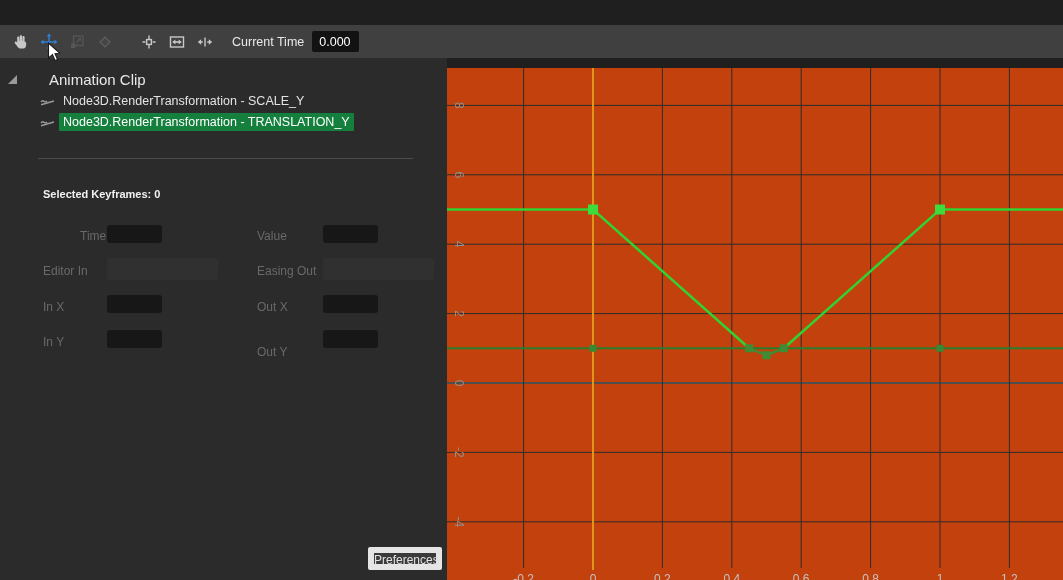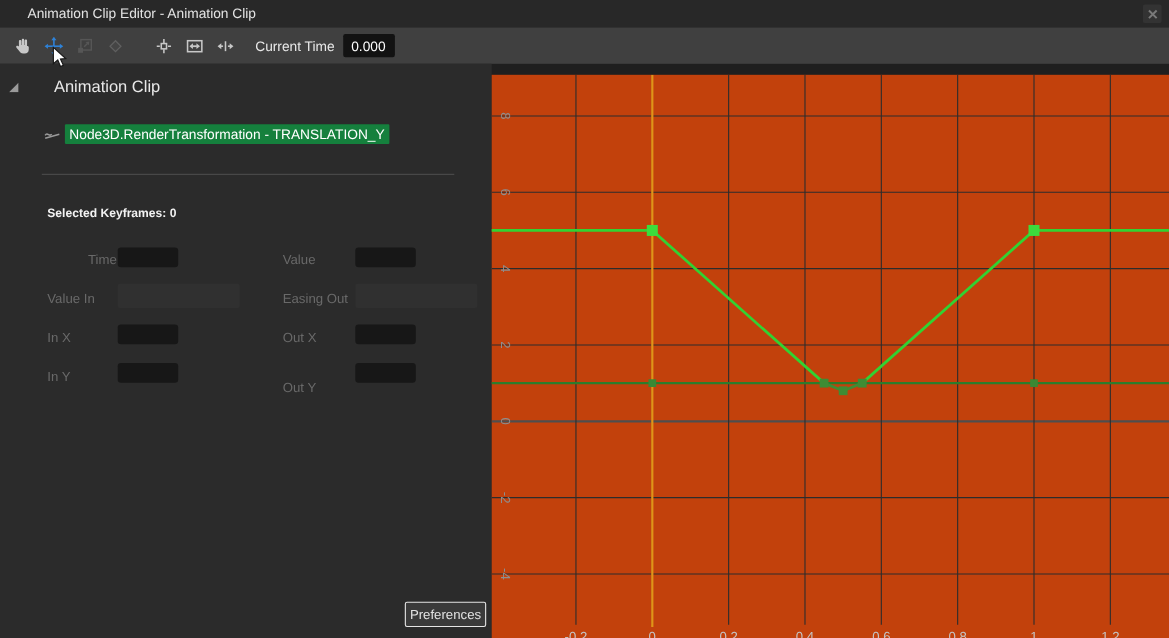--- a/index.html
+++ b/index.html
@@ -26,41 +26,33 @@
   .tree-item { position:absolute; left:40px; height:18px; display:flex; align-items:center; }
   .tree-item .curve-ic { margin-right:4px; }
   .tree-item-label { font-size:12.5px; color:#e3e3e3; padding:2px 4px; border-radius:1px; white-space:nowrap; }
   .tree-item-label.selected { background:#15803d; color:#ffffff; }
   .divider { position:absolute; left:38px; top:100px; width:375px; height:1px; background:#4c4c4c; }
   .kf-heading { position:absolute; left:43px; top:130px; font-size:11px; font-weight:bold; color:#f2f2f2; }
   .field-label { position:absolute; font-size:12px; color:#696969; }
   .inp { position:absolute; background:#171717; border:none; border-radius:3px; color:#bbb; font-size:12px; padding-left:5px; font-family:"Liberation Sans", sans-serif; }
   .inp.small { width:55px; height:18px; }
   .inp.wide  { width:111px; height:22px; background:#303030; border-radius:2px; }
-  .prefs-btn { position:absolute; left:368px; top:489px; width:74px; height:23px; background:#3a3a3a; border:1px solid #e5e5e5; border-radius:2px; color:#e2e2e2; font-size:12px; font-family:"Liberation Sans", sans-serif; }
+  .prefs-btn { position:absolute; left:368px; top:489px; width:74px; height:23px; background:#3a3a3a; border:6px solid #e5e5e5; border-radius:2px; color:#e2e2e2; font-size:12px; font-family:"Liberation Sans", sans-serif; }
   
   .graph { position:absolute; left:447px; top:68px; width:616px; height:522px; background:#c2410c; }
   .graph svg { position:absolute; left:0; top:0; }
   .graph text { font-family:"Liberation Sans", sans-serif; }
   
   .cursor { position:absolute; left:47px; top:42px; z-index:50; pointer-events:none; }
 </style>
 </head>
 <body>
 
 <div id="app">
 
-  <div class="titlebar">
-    <span class="title">Animation Clip Editor - Animation Clip</span>
-    <span class="close-btn">
-      <svg width="10" height="10" viewBox="0 0 10 10">
-        <path d="M1.5 1.5 L8.5 8.5 M8.5 1.5 L1.5 8.5" stroke="#7a7a7a" stroke-width="1.8"></path>
-      </svg>
-    </span>
-  </div>
 
   <div class="toolbar">
     <span class="tool">
       <svg width="18" height="18" viewBox="0 0 18 18">
         <path fill="#c8c8c8" d="M5.2 8.6 V4.6 c0-.7.5-1.2 1.1-1.2 .6 0 1.1.5 1.1 1.2 v3.2 h.4 V3.4 c0-.7.5-1.2 1.1-1.2 .6 0 1.1.5 1.1 1.2 v4.4 h.4 V4.2 c0-.7.5-1.2 1.1-1.2 .6 0 1.1.5 1.1 1.2 v4.6 h.3 c.8 0 1.3.6 1.3 1.4 l-.1 2.2 c-.1 2-1.5 3.2-3.5 3.2 h-1.7 c-1.3 0-2.4-.6-3.1-1.7 L3 10.4 c-.5-.8-.3-1.5.4-1.8 .6-.3 1.3 0 1.8.7 z"></path>
       </svg>
     </span>
     <span class="tool">
       <svg width="18" height="18" viewBox="0 0 18 18">
         <g fill="#2e82d8">
@@ -115,20 +107,27 @@
     <input class="ct-input" type="text" value="0.000" style="">
   </div>
 
   <div class="left-panel">
 
     <div class="tree-root">
       <span class="expander"></span>
       <span class="tree-root-label">Animation Clip</span>
     </div>
 
+    <div class="tree-item" style="top:34px;">
+      <svg class="curve-ic" width="15" height="13" viewBox="0 0 14 12">
+        <path d="M1 6.5 C3 3 4.5 8.5 6.5 5.5" stroke="#9a9a9a" stroke-width="1.3" fill="none"></path>
+        <path d="M1 9 L13 5.5" stroke="#9a9a9a" stroke-width="1.3" fill="none"></path>
+      </svg>
+      <span class="tree-item-label">Node3D.RenderTransformation - SCALE_Y</span>
+    </div>
 
     <div class="tree-item" style="top:55px;">
       <svg class="curve-ic" width="15" height="13" viewBox="0 0 14 12">
         <path d="M1 6.5 C3 3 4.5 8.5 6.5 5.5" stroke="#9a9a9a" stroke-width="1.3" fill="none"></path>
         <path d="M1 9 L13 5.5" stroke="#9a9a9a" stroke-width="1.3" fill="none"></path>
       </svg>
       <span class="tree-item-label selected">Node3D.RenderTransformation - TRANSLATION_Y</span>
     </div>
 
     <div class="divider"></div>
@@ -136,21 +135,21 @@
     <div class="kf-heading">
       <span>Selected Keyframes:</span>
       <span>0</span>
     </div>
 
     <span class="field-label" style="left:43px; top:171px;margin-left:37px;">Time (s)</span>
     <input class="inp small" style="left: 107px; top: 167px;" type="text" value="">
     <span class="field-label" style="left:257px; top:171px;">Value</span>
     <input class="inp small" style="left: 323px; top: 167px;" type="text" value="">
 
-    <span class="field-label" style="left:43px; top:206px;">Value In</span>
+    <span class="field-label" style="left:43px; top:206px;">Editor In</span>
     <input class="inp wide" style="left: 107px; top: 200px;" type="text" value="">
     <span class="field-label" style="left:257px; top:206px;">Easing Out</span>
     <input class="inp wide" style="left: 323px; top: 200px;" type="text" value="">
 
     <span class="field-label" style="left:43px; top:242px;">In X</span>
     <input class="inp small" style="left: 107px; top: 237px;" type="text" value="">
     <span class="field-label" style="left:257px; top:242px;">Out X</span>
     <input class="inp small" style="left: 323px; top: 237px;" type="text" value="">
 
     <span class="field-label" style="left:43px; top:277px;">In Y</span>

